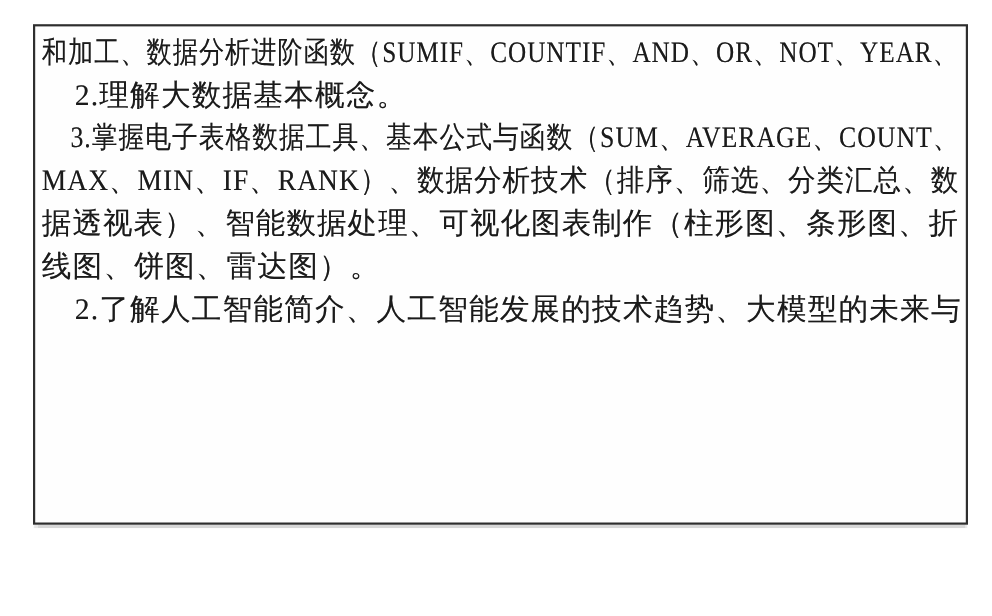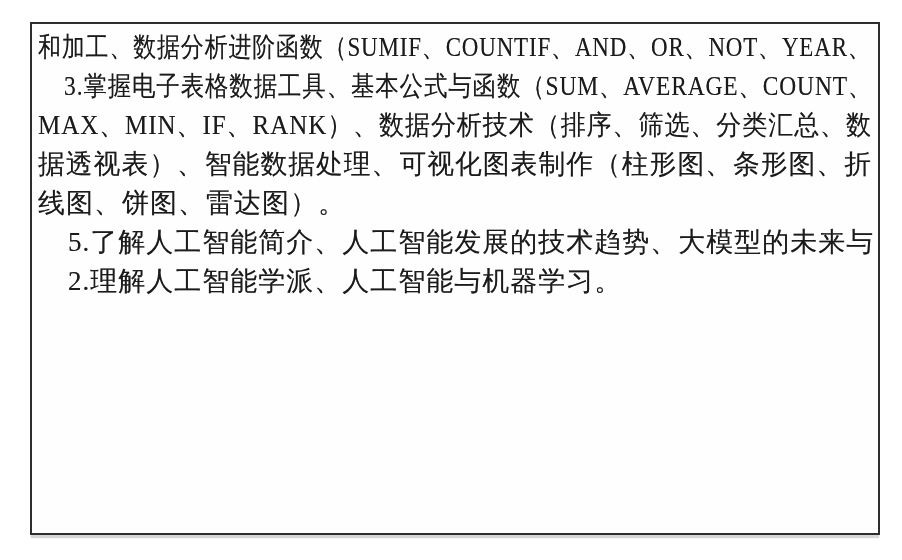--- a/index.html
+++ b/index.html
@@ -12,21 +12,21 @@
   body{
     width:902px;height:560px;
     background:var(--bg);
     position:relative;
     overflow:hidden;
     font-family:"Liberation Serif","DejaVu Serif",serif;
   }
   .panel{
     position:absolute;
     left:30px;top:22px;
-    width:850px;height:513px;
+    width:850px;height:455px;
     box-sizing:border-box;
     border:2px solid var(--border);
     background:var(--paper);
     padding:4px 6px 0 6px;
     box-shadow:0 4px 1px -1px rgba(140,140,140,0.35);
   }
   .line{
     font-size:27px;
     line-height:39px;
     color:var(--text);
@@ -35,19 +35,19 @@
     text-shadow:0 0 0.6px rgba(0,0,0,0.45);
   }
   .indent{padding-left:30px;}
   .fill{text-align:justify;text-align-last:justify;}
 </style>
 </head>
 <body>
 
 <div class="panel">
   <div class="line fill" style="transform-origin: 0px 50%; transform: scaleX(0.850153);">和加工、数据分析进阶函数（SUMIF、COUNTIF、AND、OR、NOT、YEAR、</div>
+  <div class="line indent">2.理解大数据基本概念。</div>
   <div class="line indent fill" style="transform-origin: 0px 50%; transform: scaleX(0.86875);">3.掌握电子表格数据工具、基本公式与函数（SUM、AVERAGE、COUNT、</div>
   <div class="line fill" style="transform-origin: 0px 50%; transform: scaleX(0.926667);">MAX、MIN、IF、RANK）、数据分析技术（排序、筛选、分类汇总、数</div>
   <div class="line fill" style="transform-origin: 0px 50%; transform: scaleX(0.992857);">据透视表）、智能数据处理、可视化图表制作（柱形图、条形图、折</div>
   <div class="line">线图、饼图、雷达图）。</div>
-  <div class="line indent fill">5.了解人工智能简介、人工智能发展的技术趋势、大模型的未来与</div>
-  <div class="line indent">2.理解人工智能学派、人工智能与机器学习。</div>
+  <div class="line indent fill">2.了解人工智能简介、人工智能发展的技术趋势、大模型的未来与</div>
 </div>
 
 </body></html>

